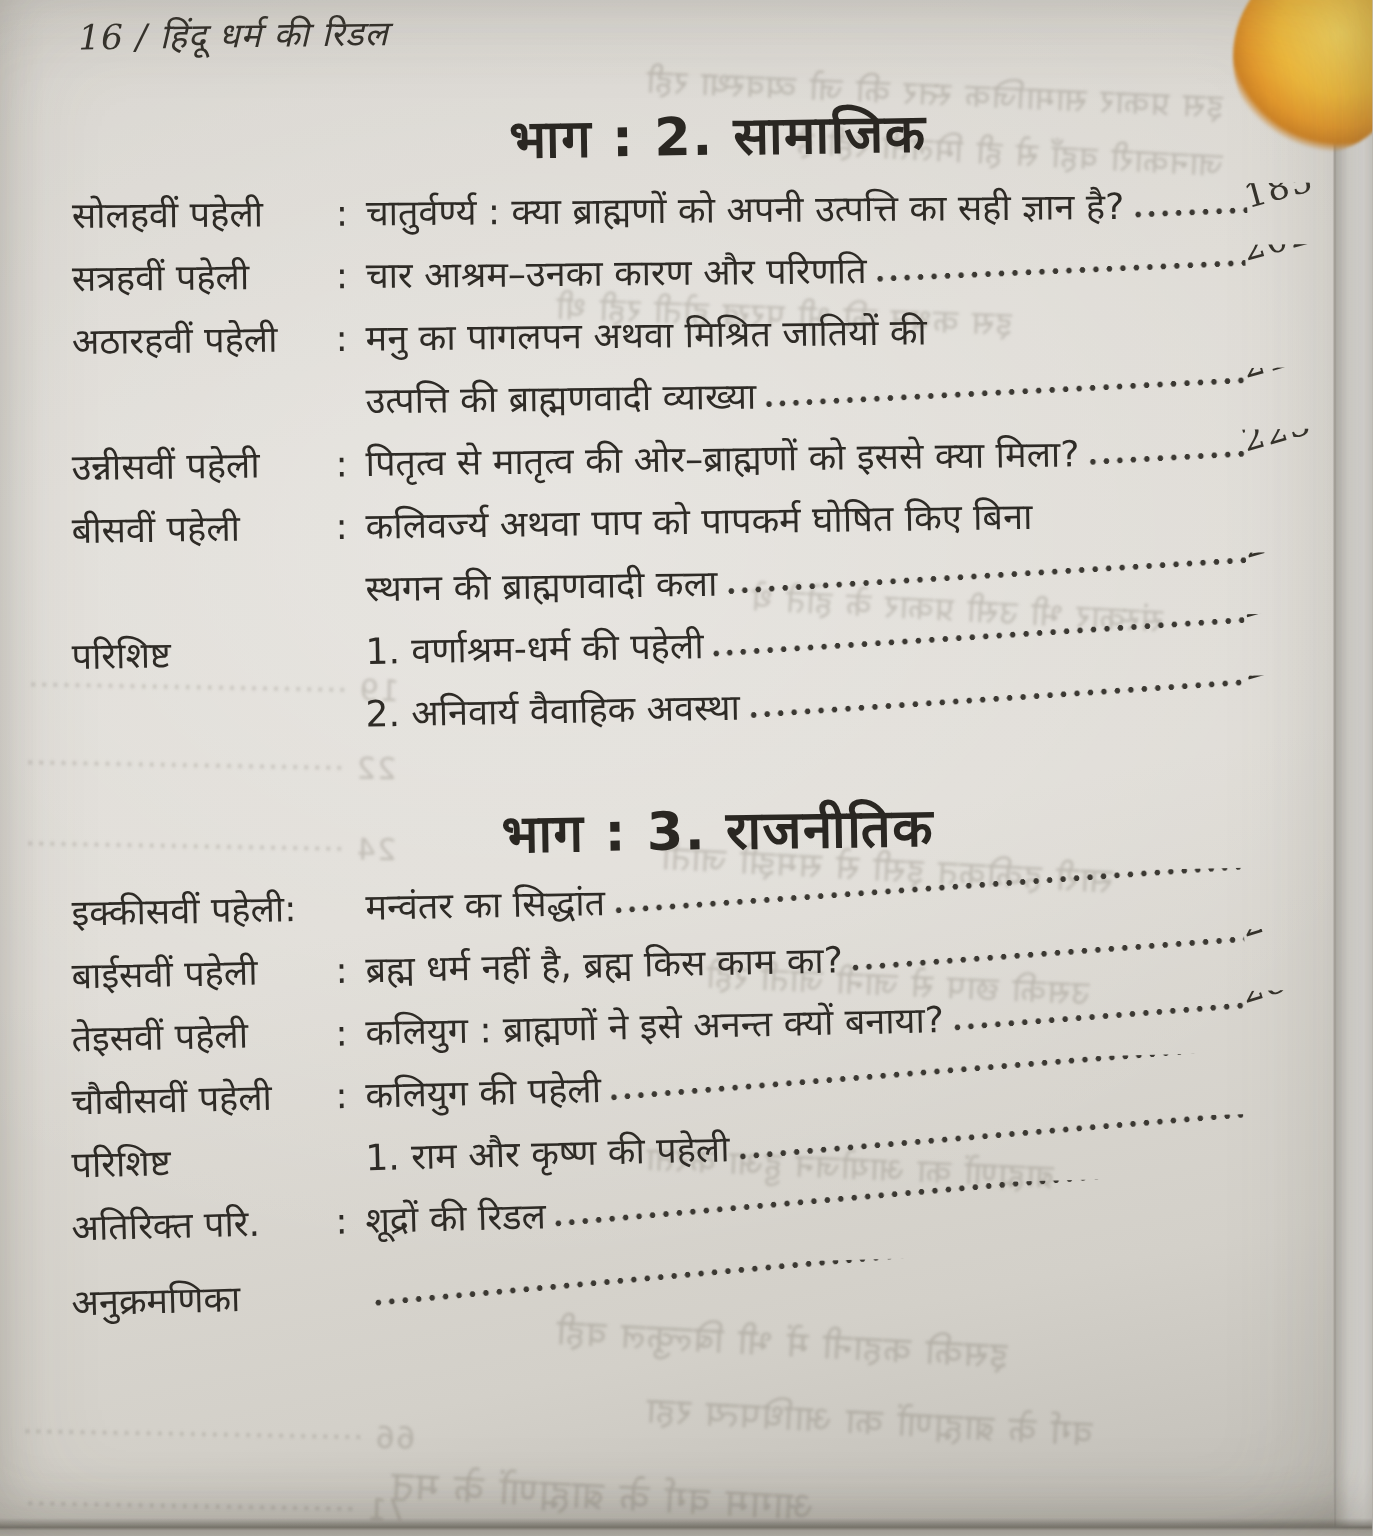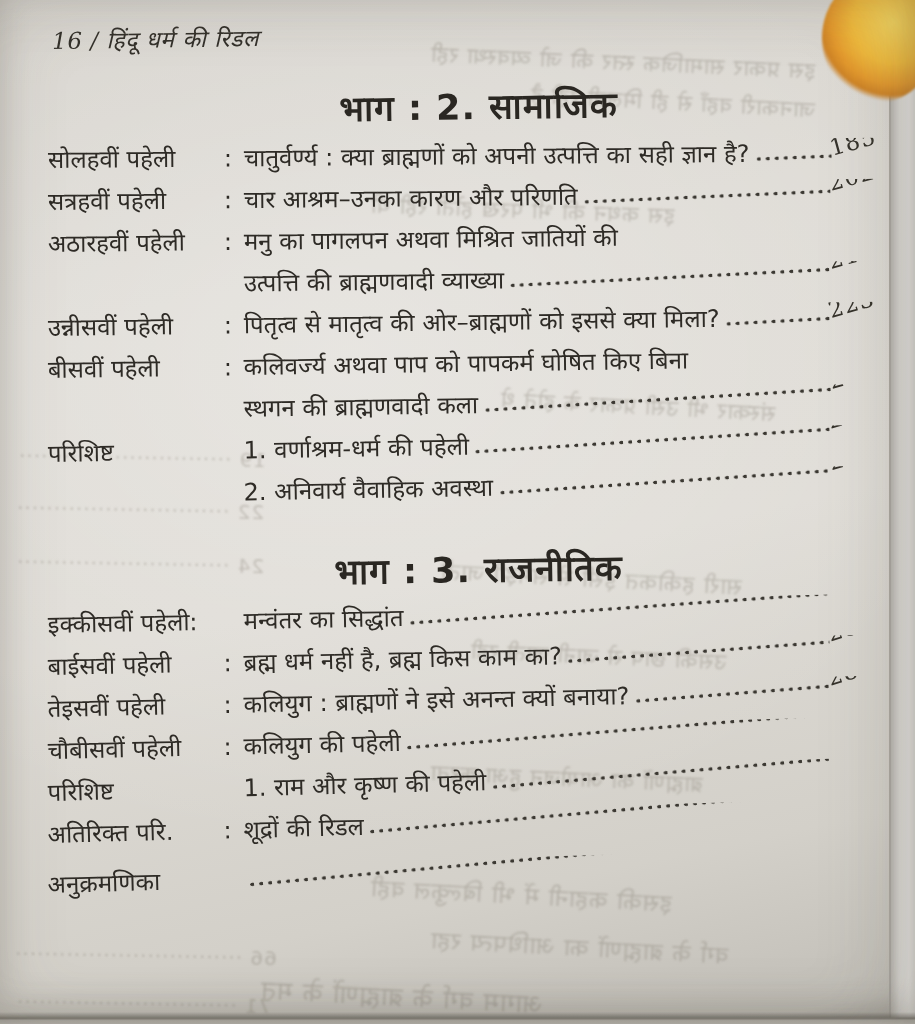--- a/index.html
+++ b/index.html
@@ -39,21 +39,21 @@
   .ghost-layer{position:absolute;inset:0;pointer-events:none;}
   .ghost-layer span{
     position:absolute;display:inline-block;white-space:nowrap;
     color:rgba(125,119,108,0.34);
     filter:blur(1.2px);
     letter-spacing:1px;
   }
 
   
   .content{
-    position:absolute;inset:0;padding:22px 34px 0 48px;box-sizing:border-box;
+    position:absolute;inset:0;padding:6px 34px 0 48px;box-sizing:border-box;
     color:#2e2b26;
   }
   .running-header{
     font-family:"DejaVu Serif","Liberation Serif",serif;
     font-style:italic;font-size:23px;letter-spacing:0.5px;
     transform:rotate(-0.8deg);transform-origin:left top;
     margin:2px 0 0 4px;color:#34312b;
   }
   .section-title{
     text-align:center;font-weight:bold;font-size:35px;letter-spacing:1px;

